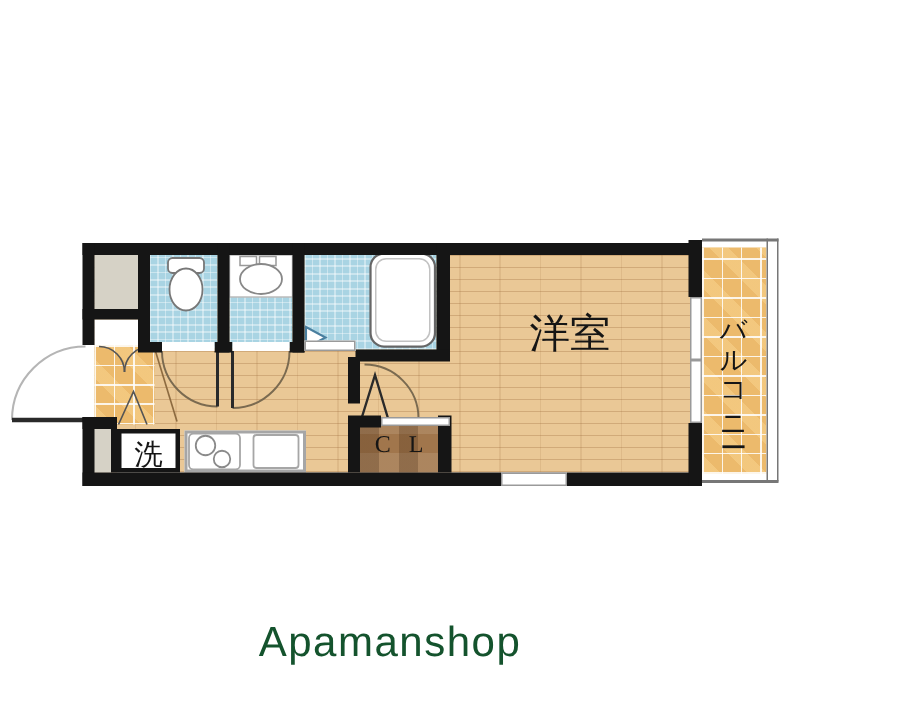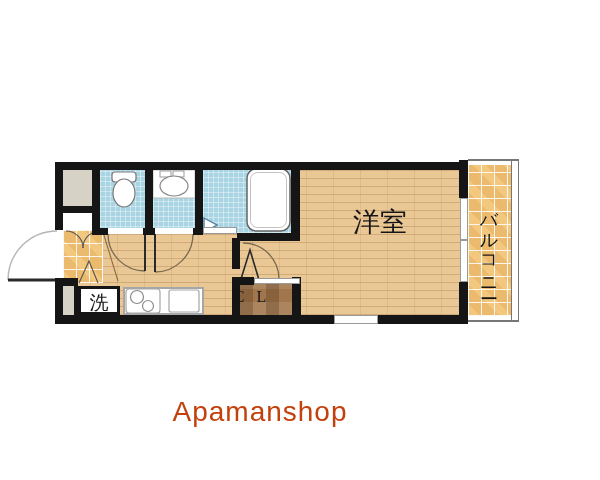--- a/index.html
+++ b/index.html
@@ -28,24 +28,24 @@
       repeating-linear-gradient(0deg, rgba(255,245,230,.12) 0 13px, transparent 13px 26px);}
   .white-box{position:absolute;background:#ffffff;}
   .thresh{position:absolute;background:#ffffff;border:1px solid #9a9a9a;box-sizing:border-box;}
   .counter{position:absolute;background:#ffffff;border:2px solid #a6a6a6;box-sizing:border-box;}
   .thinline{position:absolute;background:#777;}
   .label-cjk{position:absolute;color:#151515;
     font-family:"Liberation Serif","DejaVu Serif",serif;text-align:center;}
   #room-label{left:295px;top:208px;width:170px;font-size:27px;line-height:29px;}
   #balcony-label{left:476px;top:184px;width:26px;height:122px;font-size:18px;
     writing-mode:vertical-rl;text-orientation:mixed;letter-spacing:2px;line-height:26px;}
-  #cl-label{left:224px;top:288px;width:56px;font-size:16px;letter-spacing:4px;}
+  #cl-label{left:240px;top:288px;width:56px;font-size:16px;letter-spacing:4px;}
   #laundry-label{left:78px;top:290px;width:42px;font-size:19px;}
-  #brand{position:absolute;left:0;top:396px;width:520px;text-align:center;
-    font-size:28px;color:#c2410c;letter-spacing:1px;}
+  #brand{position:absolute;left:0;top:412px;width:520px;text-align:center;
+    font-size:28px;color:#14532d;letter-spacing:1px;}
   svg.overlay{position:absolute;left:0;top:0;pointer-events:none;}
 </style>
 </head>
 <body>
 
 <div class="abs" style="left:0;top:0;width:600px;height:480px;padding-left:40px;">
 
   <div class="wood" style="left:63px;top:170px;width:397px;height:145px;"></div>
 
   <div class="gray" style="left:63px;top:170px;width:29px;height:36px;"></div>

